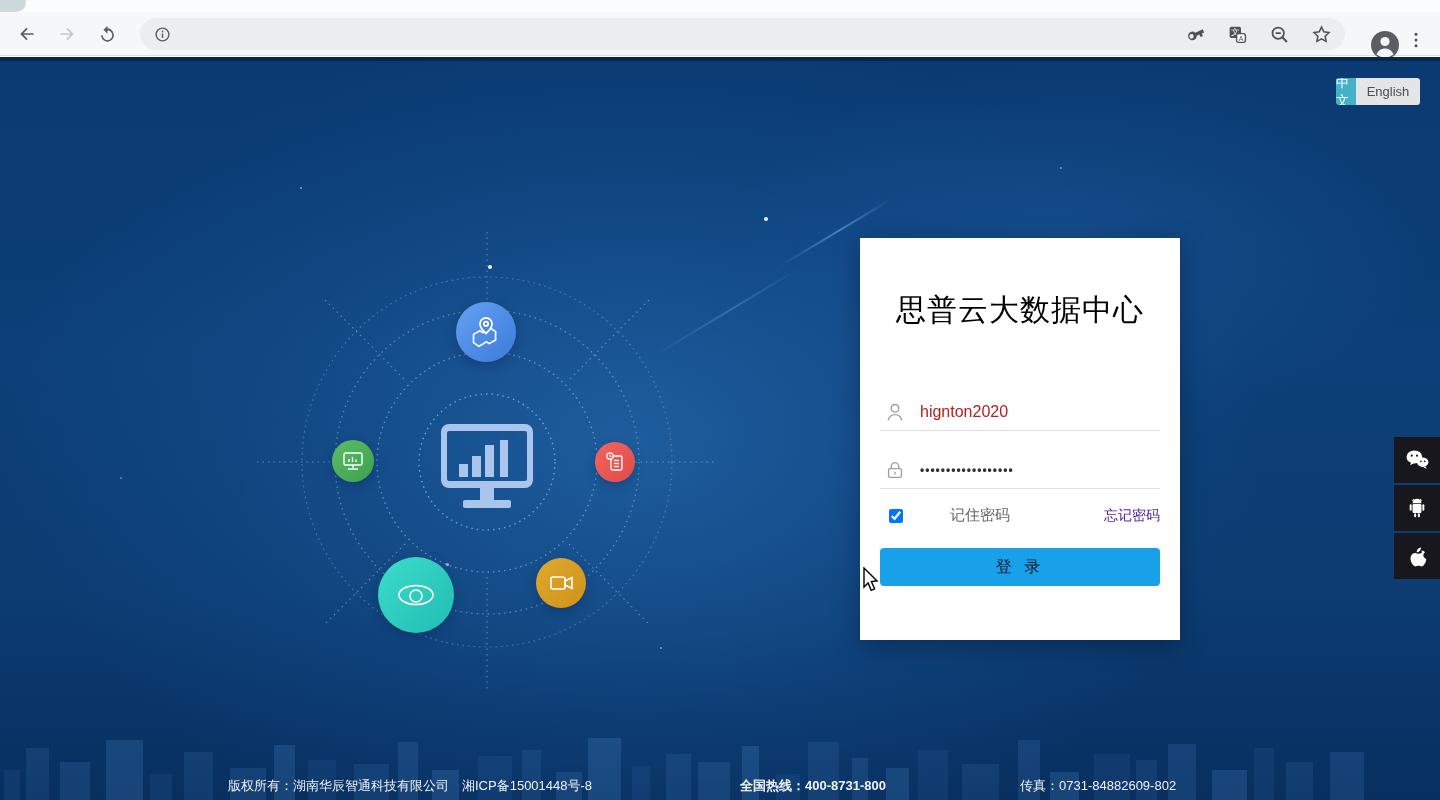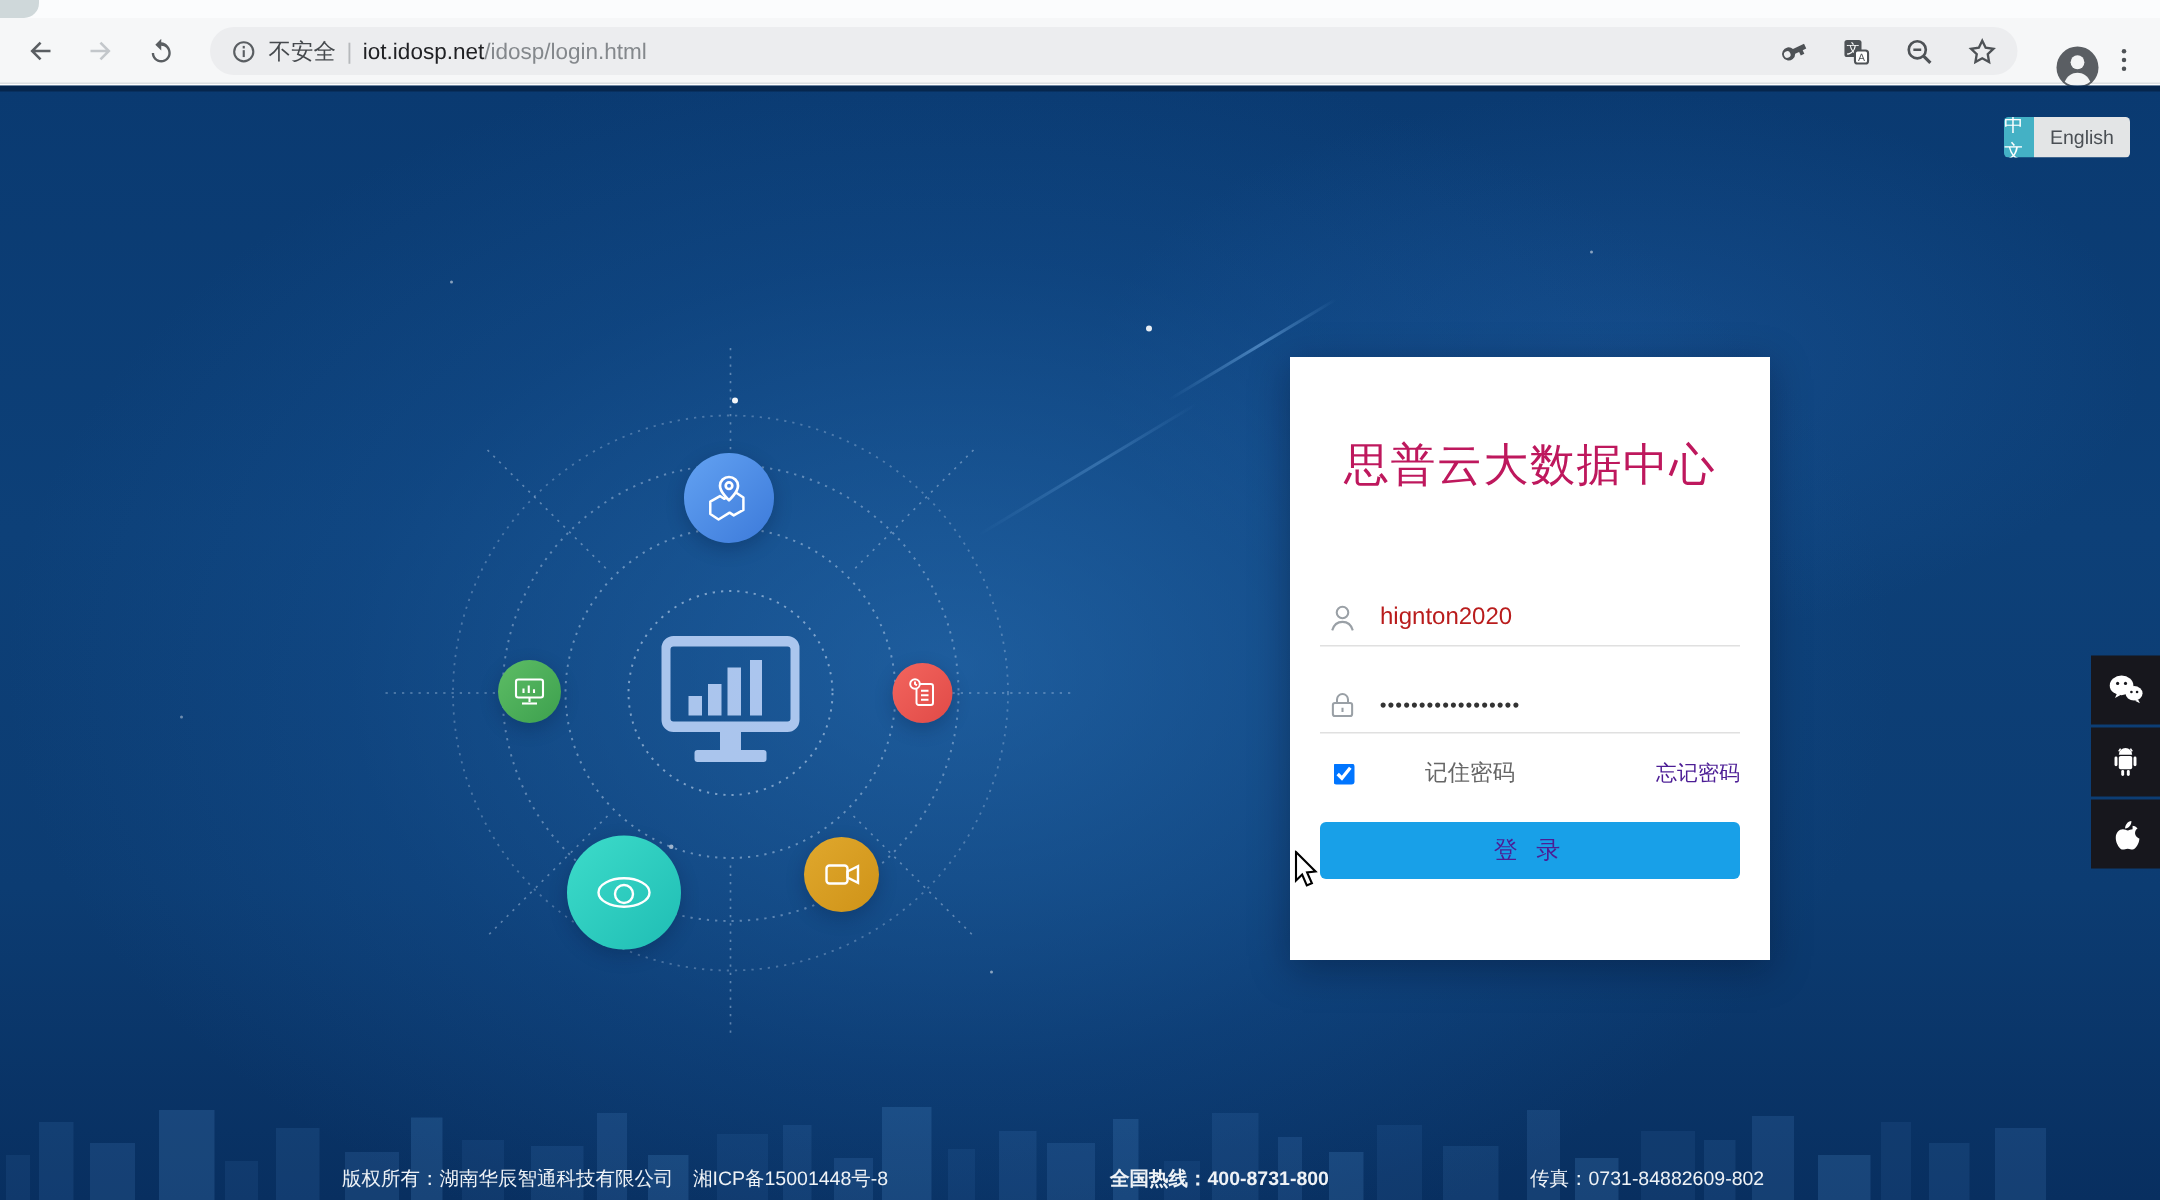--- a/index.html
+++ b/index.html
@@ -42,32 +42,32 @@
   .sat-eye    { left:378px; top:500px; width:76px; height:76px; background:linear-gradient(135deg,#3ddcca 0%,#1fbdb4 100%); }
   .sat-cam    { left:536px; top:501px; width:50px; height:50px; background:linear-gradient(135deg,#e0a82d 0%,#cf9318 100%); }
 
   
   .lang-toggle { position:absolute; right:20px; top:21px; display:flex; height:27px; border-radius:3px; overflow:hidden; font-size:13px; }
   .lang-zh { width:20px; background:#44b1c5; color:#fff; display:flex; align-items:center; justify-content:center; cursor:pointer; }
   .lang-en { width:64px; background:#e3e5e6; color:#4a4f54; display:flex; align-items:center; justify-content:center; cursor:pointer; }
 
   
   .card { position:absolute; left:860px; top:181px; width:320px; height:402px; background:#fff; box-shadow:0 6px 24px rgba(0,10,30,.35); }
-  .card-title { position:absolute; left:0; top:52px; width:100%; text-align:center; font-size:30px; color:#be185d; letter-spacing:1px; }
+  .card-title { position:absolute; left:0; top:52px; width:100%; text-align:center; font-size:30px; color:#000000; letter-spacing:1px; }
   .field { position:absolute; left:20px; width:280px; height:38px; border-bottom:1px solid #e0e0e0; display:flex; align-items:center; }
   .field-user { top:155px; }
   .field-pass { top:213px; }
   .field svg { flex:0 0 auto; margin:0 14px 0 4px; }
   .field input { border:none; outline:none; flex:1; font-size:16px; color:#b91c1c; font-family:"Liberation Sans",sans-serif; background:transparent; }
   .field-pass input { font-size:12px; letter-spacing:1px; color:#333; font-weight:bold; }
   .remember-row { position:absolute; left:20px; top:268px; width:280px; display:flex; align-items:center; }
   .remember-row input { width:14px; height:14px; margin:0 14px 0 9px; }
   .remember-label { font-size:15px; color:#666;margin-left:33px; }
   .forgot-link { margin-left:auto; font-size:14px; color:#4c1d95; text-decoration:none; cursor:pointer;text-align:center; }
-  .login-btn { position:absolute; left:20px; top:310px; width:280px; height:38px; background:#18a0e8; border:none; border-radius:4px; color:#4c1d95; font-size:16px; letter-spacing:4px; cursor:pointer; font-family:"Liberation Sans",sans-serif; }
+  .login-btn { position:absolute; left:20px; top:310px; width:280px; height:38px; background:#18a0e8; border:none; border-radius:4px; color:#0f172a; font-size:16px; letter-spacing:4px; cursor:pointer; font-family:"Liberation Sans",sans-serif; }
 
   
   .apps { position:absolute; right:0; top:380px; display:flex; flex-direction:column; gap:2px; }
   .app-btn { width:46px; height:46px; background:#17171d; display:flex; align-items:center; justify-content:center; cursor:pointer; }
 
   
   .skyline { position:absolute; left:0; bottom:0; width:1440px; height:72px; }
   .footer-text { position:absolute; bottom:5px; font-size:13px; color:#eef2f6; white-space:nowrap; }
   .ft-copy { left:228px; } .ft-hotline { left:740px;font-weight:bold; } .ft-fax { left:1020px; }
 
@@ -98,23 +98,20 @@
           <path d="M12 4V1L7 6l5 5V7c3.3 0 6 2.7 6 6s-2.7 6-6 6-6-2.7-6-6H4c0 4.4 3.6 8 8 8s8-3.6 8-8-3.6-9-8-9z" fill="#5a5e62"></path>
         </svg>
     </div>
 
     <div class="omnibox">
       <svg style="margin-left:14px" width="17" height="17" viewBox="0 0 24 24">
           <circle cx="12" cy="12" r="9" fill="none" stroke="#5a5e62" stroke-width="2"></circle>
           <rect x="11" y="10.5" width="2" height="6.5" fill="#5a5e62"></rect>
           <rect x="11" y="6.5" width="2" height="2.4" fill="#5a5e62"></rect>
         </svg>
-      <span class="omni-text">
-        <span class="omni-sec">不安全</span><span class="omni-sep">|</span><span class="omni-host">iot.idosp.net</span><span class="omni-path">/idosp/login.html</span>
-      </span>
     </div>
 
     <div class="omni-icons">
       <svg width="21" height="21" viewBox="0 0 24 24">
           <path d="M12.7 10a5 5 0 1 0 0 4H16v3h3v-3h3v-4zM7 14.5a2.5 2.5 0 1 1 0-5 2.5 2.5 0 0 1 0 5z" fill="#4e5256" transform="rotate(-25 12 12)"></path>
         </svg>
       <svg width="21" height="21" viewBox="0 0 24 24">
           <rect x="3" y="3" width="13" height="13" rx="2" fill="#4e5256"></rect>
           <text x="9.5" y="13" font-size="10" fill="#fff" text-anchor="middle" font-family="sans-serif">文</text>
           <rect x="11" y="11" width="10" height="10" rx="2" fill="#fff" stroke="#4e5256" stroke-width="1.6"></rect>

